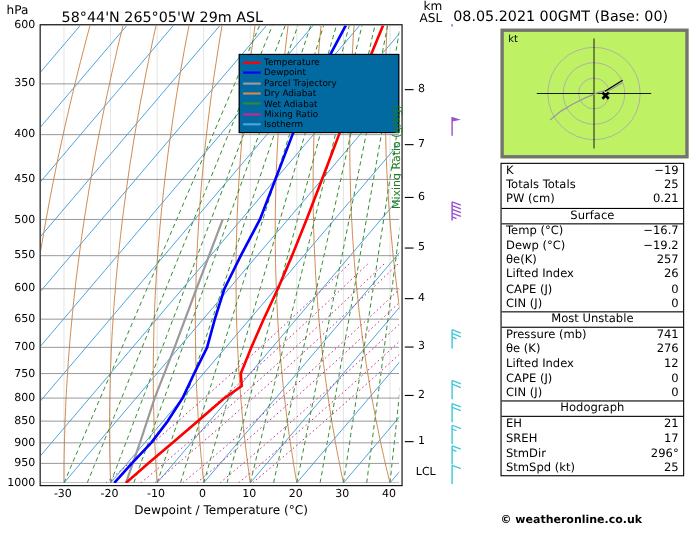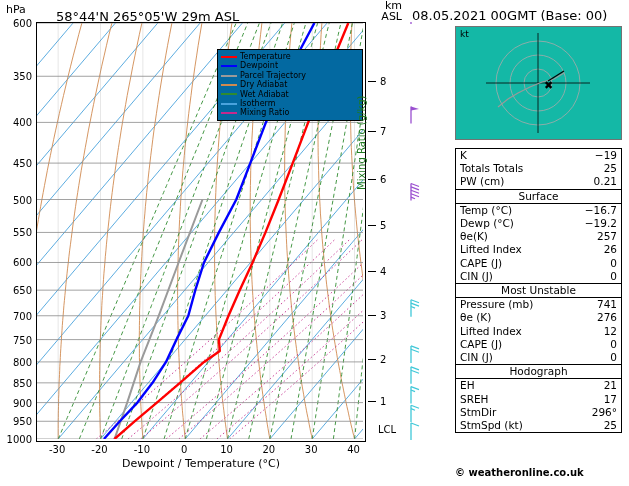--- a/index.html
+++ b/index.html
@@ -52,21 +52,21 @@
     transform:rotate(-90deg);transform-origin:left top;
     white-space:nowrap;
   }
   
   #lcl{left:378px;top:424px;font-size:10px;}
 
   
   #barbs{left:400px;top:22px;width:22px;height:418px;}
 
   
-  #hodo{left:455px;top:26px;width:165px;height:112px;border:1px solid #737373;background:#14b8a6;}
+  #hodo{left:455px;top:26px;width:165px;height:112px;border:3px solid #737373;background:#bef264;}
   #hodo-kt{left:4px;top:2px;font-size:9px;}
 
   
   #tbl{left:455px;top:148px;width:165px;font-size:10.5px;border:1px solid #000;background:#fff;}
   .trow{display:flex;justify-content:space-between;padding:0 4px;line-height:13.2px;}
   .tsec{text-align:center;line-height:13.2px;border-top:1px solid #000;border-bottom:1px solid #000;}
   .tk{white-space:nowrap;}
   .tv{white-space:nowrap;}
   #copy{left:455px;top:467px;font-size:10px;}
   .wm{font-weight:bold;}
@@ -217,26 +217,26 @@
       </div>
       <div class="lgrow">
         <span class="lgswatch" style="background: rgb(208, 138, 80);"></span>
         <span>Dry Adiabat</span>
       </div>
       <div class="lgrow">
         <span class="lgswatch" style="background: rgb(47, 139, 47);"></span>
         <span>Wet Adiabat</span>
       </div>
       <div class="lgrow">
+        <span class="lgswatch" style="background: rgb(196, 42, 141);"></span>
+        <span>Mixing Ratio</span>
+      </div>
+      <div class="lgrow">
         <span class="lgswatch" style="background: rgb(74, 163, 221);"></span>
         <span>Isotherm</span>
-      </div>
-      <div class="lgrow">
-        <span class="lgswatch" style="background: rgb(196, 42, 141);"></span>
-        <span>Mixing Ratio</span>
       </div>
     </div>
   <div class="abs" id="mixlabels"></div>
 </div>
 
 <div class="abs" id="kmlabels">
     <div class="kmlab" style="top: 379.211px; left: 14px;">1</div>
     <div class="abs" style="left: 2px; width: 8px; height: 1px; background: rgb(0, 0, 0); top: 379.211px;"></div>
     <div class="kmlab" style="top: 336.733px; left: 14px;">2</div>
     <div class="abs" style="left: 2px; width: 8px; height: 1px; background: rgb(0, 0, 0); top: 336.733px;"></div>

